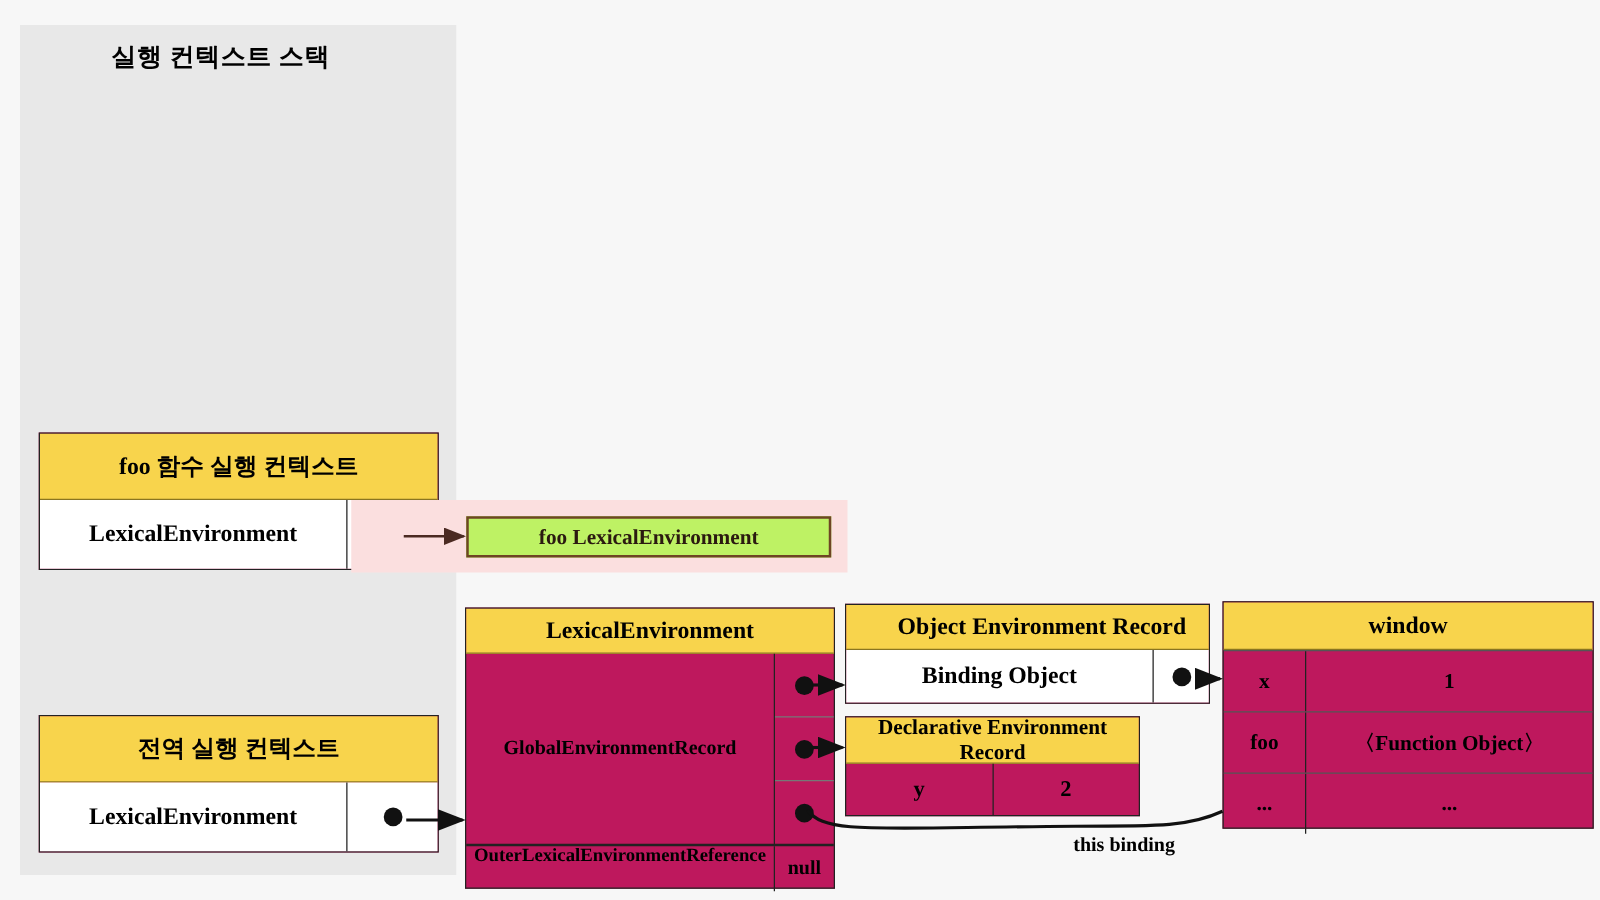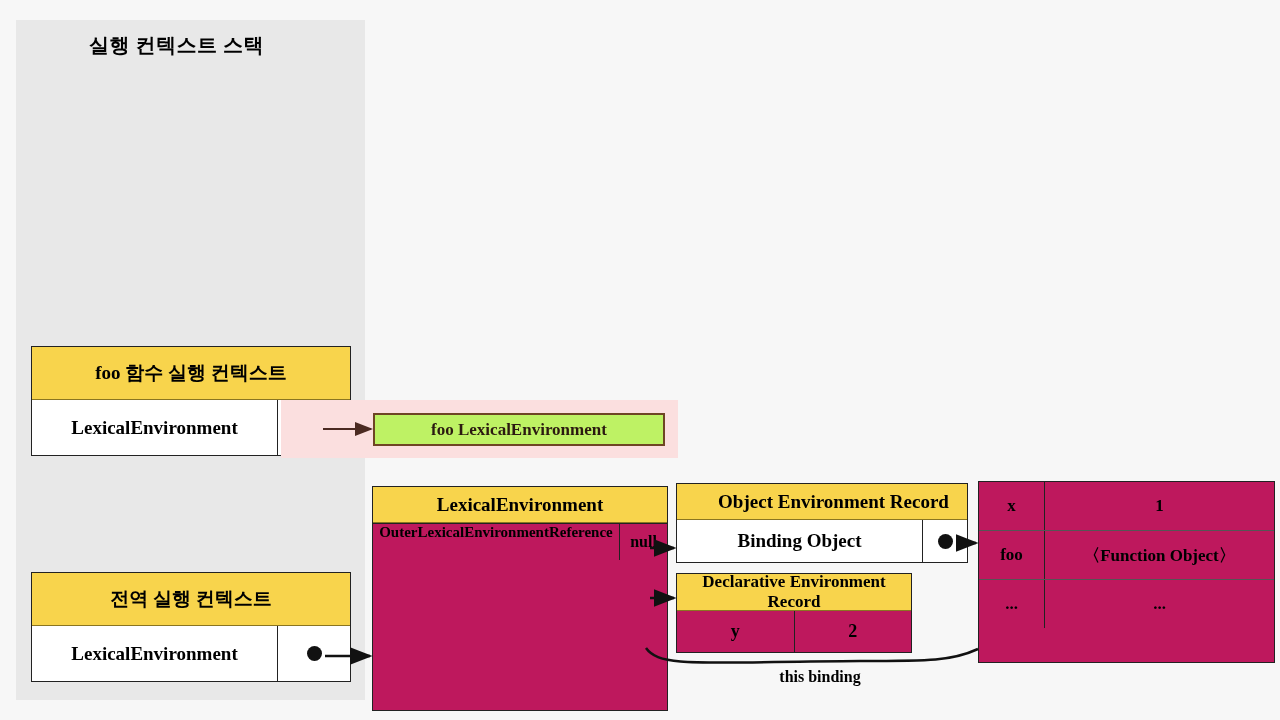--- a/index.html
+++ b/index.html
@@ -170,21 +170,21 @@
   }
   .win-val {
     flex: 1;
     display: flex; align-items: center; justify-content: center;
     font-size: 17px; font-weight: bold;
   }
 
   
   #this-binding-label {
     left: 700px; top: 668px;
-    width: 240px; text-align: center;
+    width: 240px; text-align: right;
     font-size: 16px; font-weight: bold;
   }
 
   
   #arrows {
     left: 0; top: 0; width: 1280px; height: 720px;
     pointer-events: none;
   }
 </style>
 </head>
@@ -211,20 +211,34 @@
   <div class="ctx-row">
     <div class="cell-label">LexicalEnvironment</div>
     <div class="cell-ptr">
       <span class="dot"></span>
     </div>
   </div>
 </div>
 
 <div class="abs ctx-box" id="lexenv-table">
   <div class="ctx-head" id="lexenv-head">LexicalEnvironment</div>
+  <div id="lexenv-body">
+    <div id="lexenv-record-cell">GlobalEnvironmentRecord</div>
+    <div id="lexenv-ptr-col">
+      <div class="ptr-cell">
+        <span class="dot"></span>
+      </div>
+      <div class="ptr-cell">
+        <span class="dot"></span>
+      </div>
+      <div class="ptr-cell">
+        <span class="dot"></span>
+      </div>
+    </div>
+  </div>
   <div id="lexenv-outer-row">
     <div id="lexenv-outer-label">
       <span>OuterLexicalEnvironment</span>
         <br>
       <span>Reference</span>
     </div>
     <div id="lexenv-outer-value">null</div>
   </div>
 </div>
 
@@ -240,20 +254,21 @@
 
 <div class="abs ctx-box" id="der-table">
   <div class="ctx-head" id="der-head">Declarative Environment Record</div>
   <div id="der-row">
     <div class="der-key">y</div>
     <div class="der-val">2</div>
   </div>
 </div>
 
 <div class="abs ctx-box" id="window-table">
+  <div class="ctx-head" id="window-head">window</div>
   <div class="win-row">
     <div class="win-key">x</div>
     <div class="win-val">1</div>
   </div>
   <div class="win-row">
     <div class="win-key">foo</div>
     <div class="win-val">〈Function Object〉</div>
   </div>
   <div class="win-row">
     <div class="win-key">...</div>

